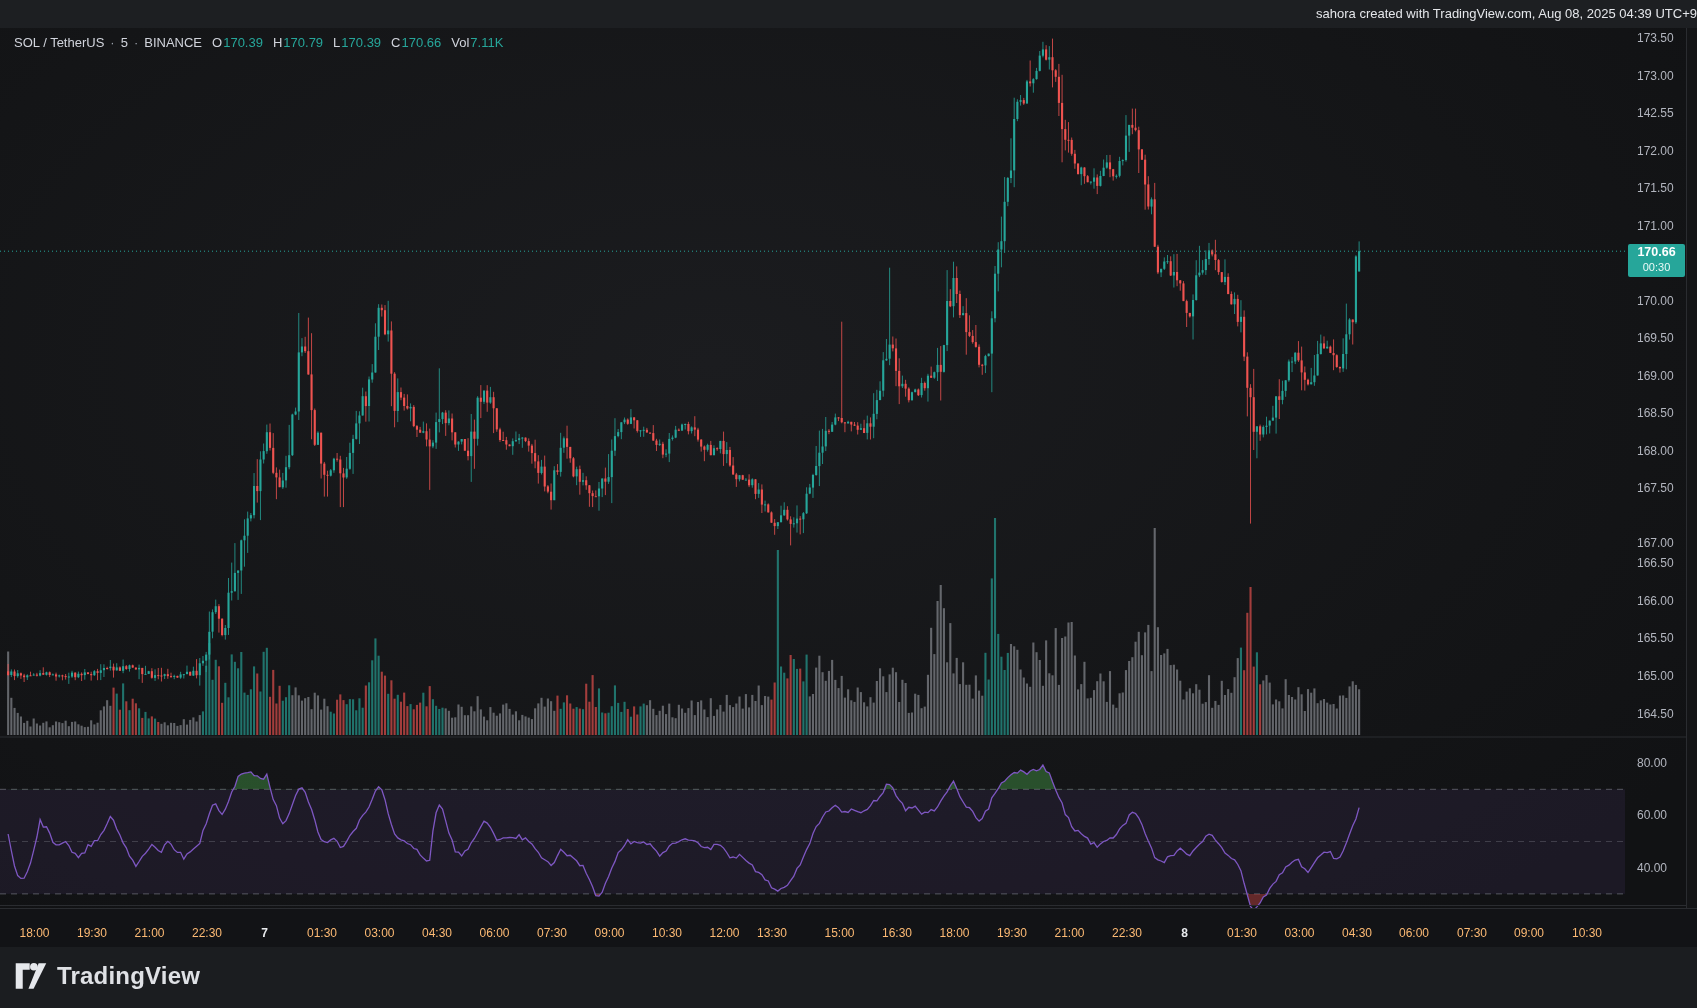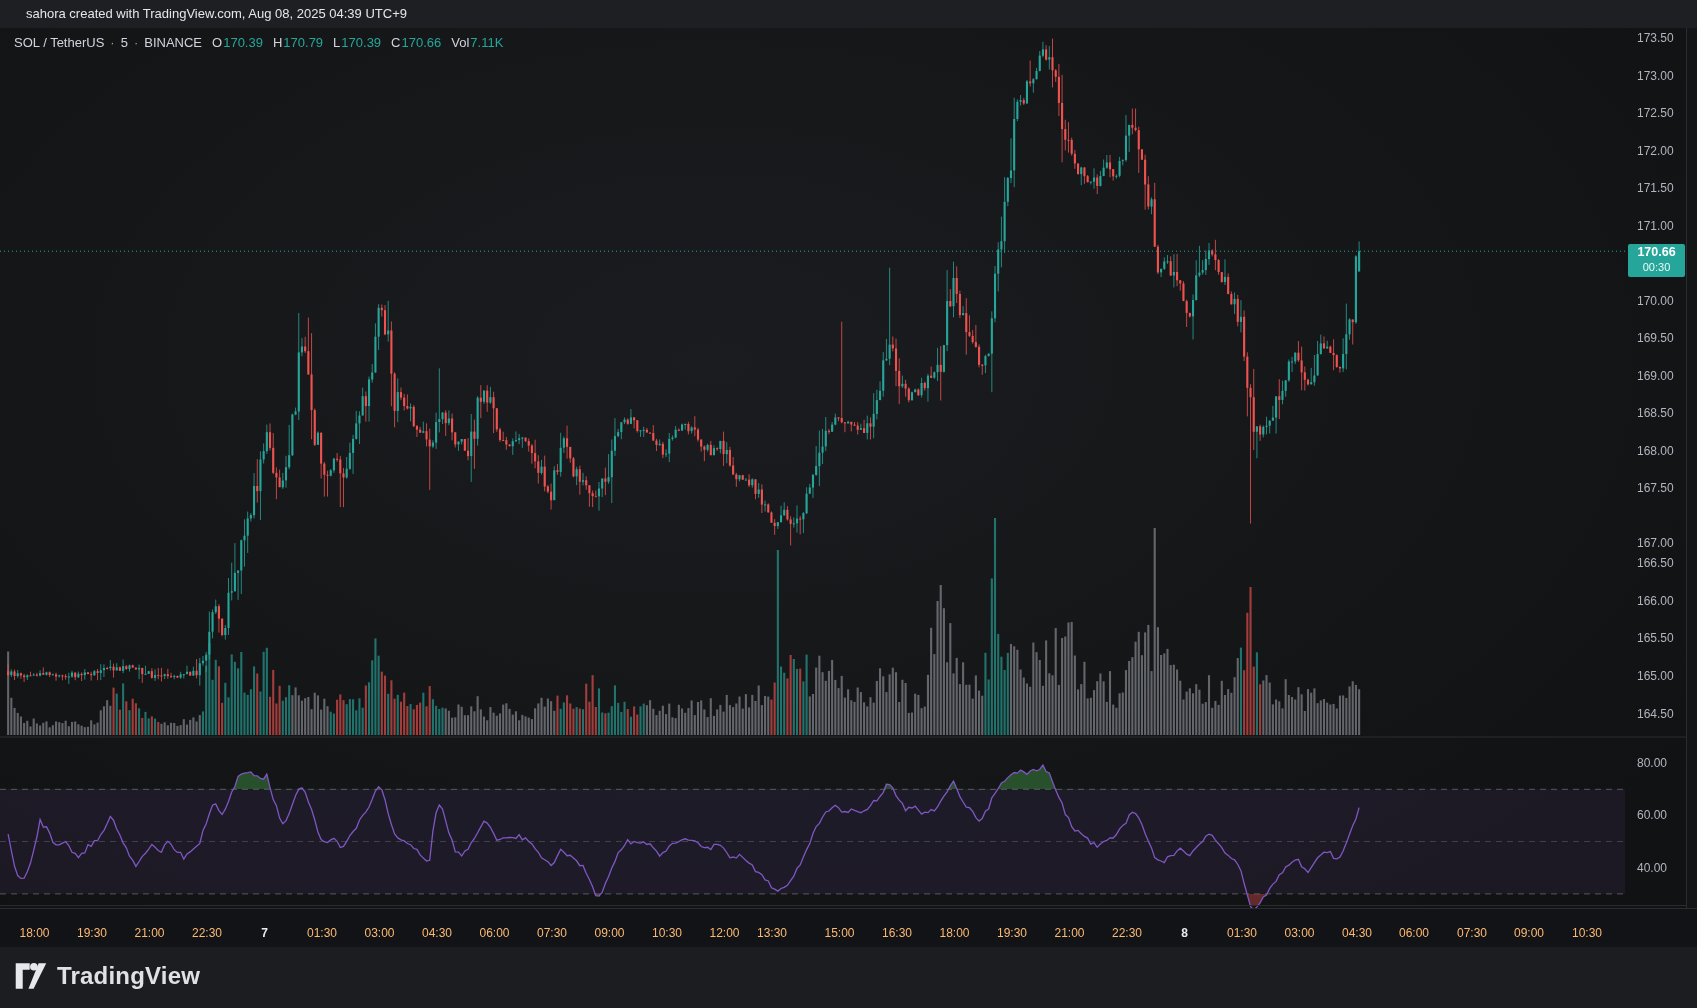--- a/index.html
+++ b/index.html
@@ -1,20 +1,20 @@
 <!DOCTYPE html>
 <html><head>
 <meta charset="utf-8">
 <style>
   html,body{margin:0;padding:0;background:#101113;}
   #app{position:relative;width:1697px;height:1008px;overflow:hidden;
        font-family:"Liberation Sans","DejaVu Sans",sans-serif;
        background:#131416;color:#b2b5be;}
   #topbar{position:absolute;left:0;top:0;width:1697px;height:28px;background:#1d1f22;
-          font-size:13px;color:#e4e6ea;line-height:28px;padding-left:26px;box-sizing:border-box;}
+          font-size:13px;color:#e4e6ea;line-height:28px;padding-left:26px;box-sizing:border-box;text-align:right;}
   #chartbg{position:absolute;left:0;top:28px;width:1697px;height:880px;
            background:radial-gradient(ellipse 1200px 700px at 42% 38%, #1b1c1f 0%, #141517 68%, #111214 100%);}
   #header{position:absolute;left:14px;top:33px;height:18px;font-size:13px;color:#d1d4dc;
           display:flex;align-items:center;white-space:nowrap;z-index:5;}
   #header .sep{margin:0 6px;color:#9aa0aa;}
   #header .kv{margin-left:10px;color:#d1d4dc;}
   #header .val{color:#26a69a;margin-left:1px;}
   #svgwrap{position:absolute;left:0;top:0;width:1697px;height:1008px;}
   .axlabel{position:absolute;font-size:12px;color:#b2b5be;z-index:4;}
   .timelabel{position:absolute;font-size:12px;color:#fdba74;transform:translateX(-50%);z-index:4;}
@@ -1366,21 +1366,21 @@
 </svg></div>
 
   <div id="badge">
     <div class="p">170.66</div>
     <div class="cd">00:30</div>
   </div>
 
   <div id="axes">
       <div class="axlabel" style="left: 1637px; top: 31px;">173.50</div>
       <div class="axlabel" style="left: 1637px; top: 68.53px;">173.00</div>
-      <div class="axlabel" style="left: 1637px; top: 106.06px;">172.50</div>
+      <div class="axlabel" style="left: 1637px; top: 106.06px;">142.55</div>
       <div class="axlabel" style="left: 1637px; top: 143.59px;">172.00</div>
       <div class="axlabel" style="left: 1637px; top: 181.12px;">171.50</div>
       <div class="axlabel" style="left: 1637px; top: 218.65px; text-align: right;">171.00</div>
       <div class="axlabel" style="left: 1637px; top: 293.71px;">170.00</div>
       <div class="axlabel" style="left: 1637px; top: 331.24px;">169.50</div>
       <div class="axlabel" style="left: 1637px; top: 368.77px;">169.00</div>
       <div class="axlabel" style="left: 1637px; top: 406.3px;">168.50</div>
       <div class="axlabel" style="left: 1637px; top: 443.83px;">168.00</div>
       <div class="axlabel" style="left: 1637px; top: 481.36px;">167.50</div>
       <div class="axlabel" style="left: 1637px; top: 536px;">167.00</div>

